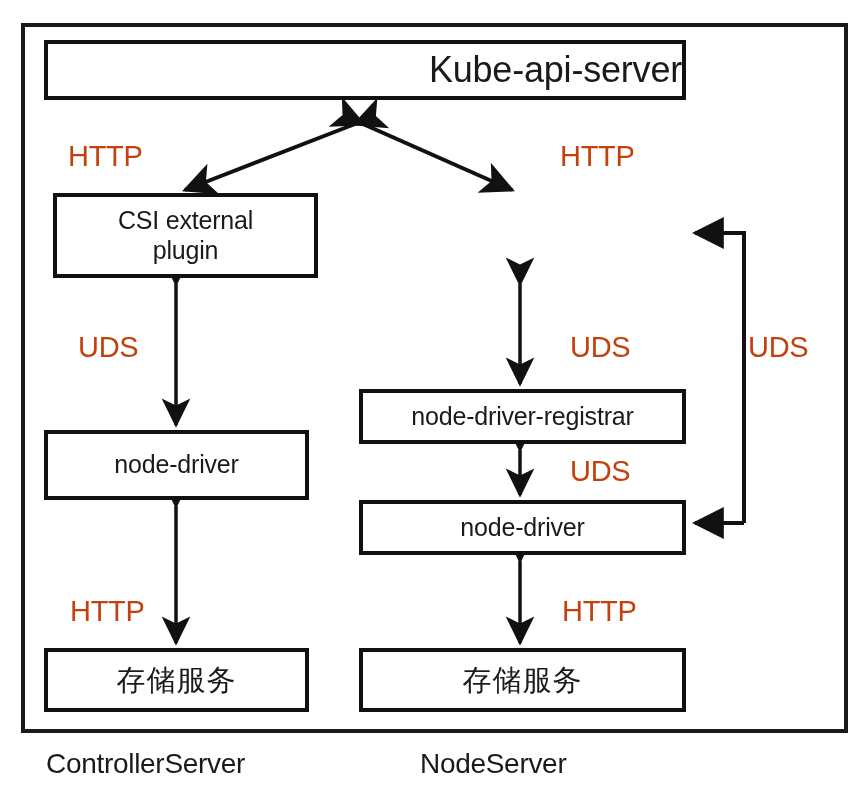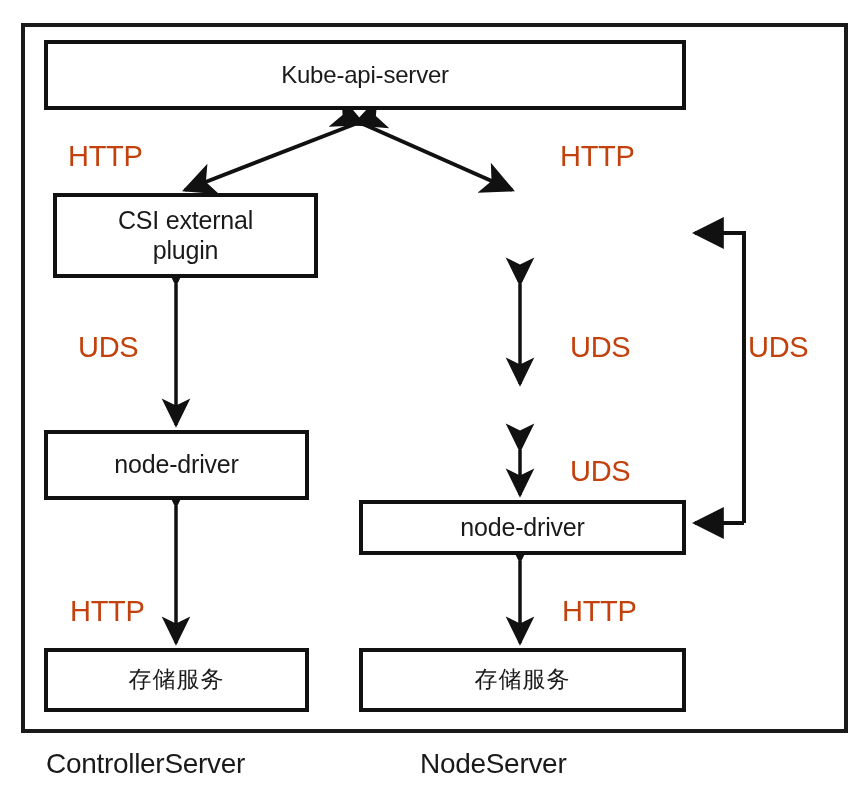--- a/index.html
+++ b/index.html
@@ -40,27 +40,27 @@
     align-items: center;
     justify-content: center;
     text-align: center;
     line-height: 1.18;
     color: #1a1a1a;
     font-size: 25px;
     letter-spacing: -0.2px;
     z-index: 5;
   }
   .node-box.cjk {
-    font-size: 23px;
+    font-size: 29px;
     letter-spacing: 1px;
   }
   .node-box .box-label { display: block; white-space: pre-line; }
 
   
-  #box-kube-api     { left: 44px;  top: 40px;  width: 642px; height: 70px; font-size: 24px; }
+  #box-kube-api     { left: 44px;  top: 40px;  width: 642px; height: 60px; font-size: 36px; justify-content: flex-end; }
   #box-csi-external { left: 44px;  top: 193px; width: 265px; height: 85px; margin-left: 9px; }
   #box-kubelet      { left: 359px; top: 193px; width: 327px; height: 85px; }
   #box-node-driver-left   { left: 44px;  top: 430px; width: 265px; height: 70px; }
   #box-registrar    { left: 359px; top: 389px; width: 327px; height: 55px; }
   #box-node-driver-right  { left: 359px; top: 500px; width: 327px; height: 55px; }
   #box-storage-left { left: 44px;  top: 648px; width: 265px; height: 64px; }
   #box-storage-right{ left: 359px; top: 648px; width: 327px; height: 64px; }
 
   
   .edge-label {
@@ -144,20 +144,23 @@
   <div class="node-box" id="box-csi-external">
     <span class="box-label">CSI external
 plugin</span>
   </div>
 
 
   <div class="node-box" id="box-node-driver-left">
     <span class="box-label">node-driver</span>
   </div>
 
+  <div class="node-box" id="box-registrar">
+    <span class="box-label">node-driver-registrar</span>
+  </div>
 
   <div class="node-box" id="box-node-driver-right">
     <span class="box-label">node-driver</span>
   </div>
 
   <div class="node-box cjk" id="box-storage-left">
     <span class="box-label">存储服务</span>
   </div>
 
   <div class="node-box cjk" id="box-storage-right">

